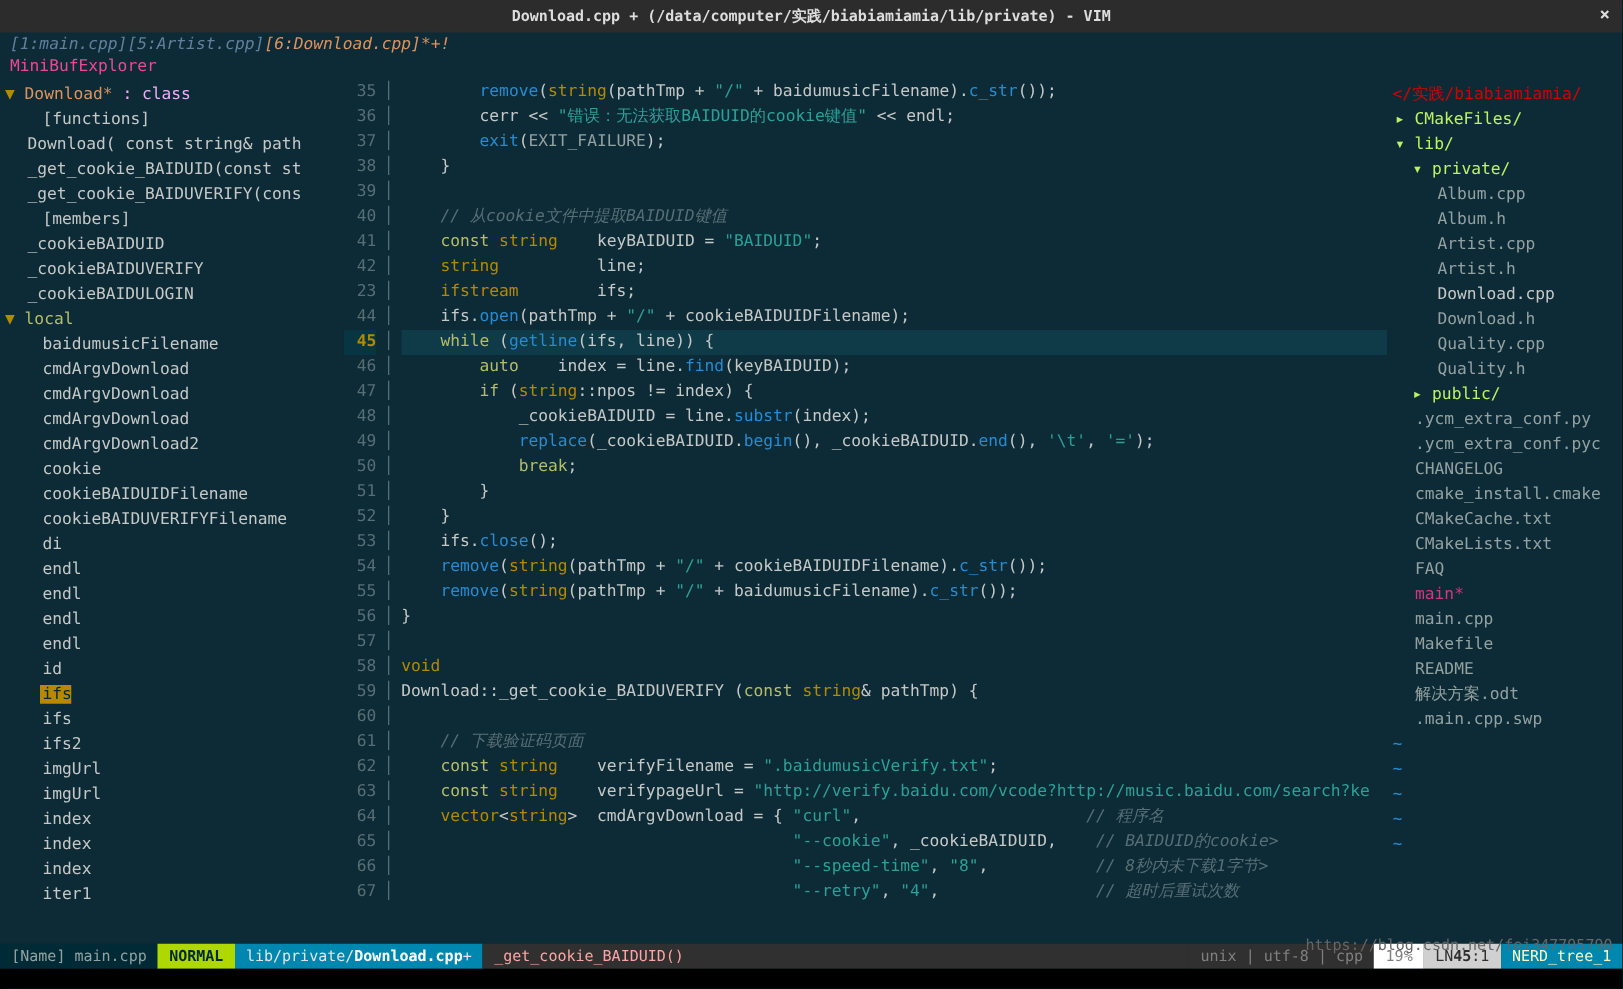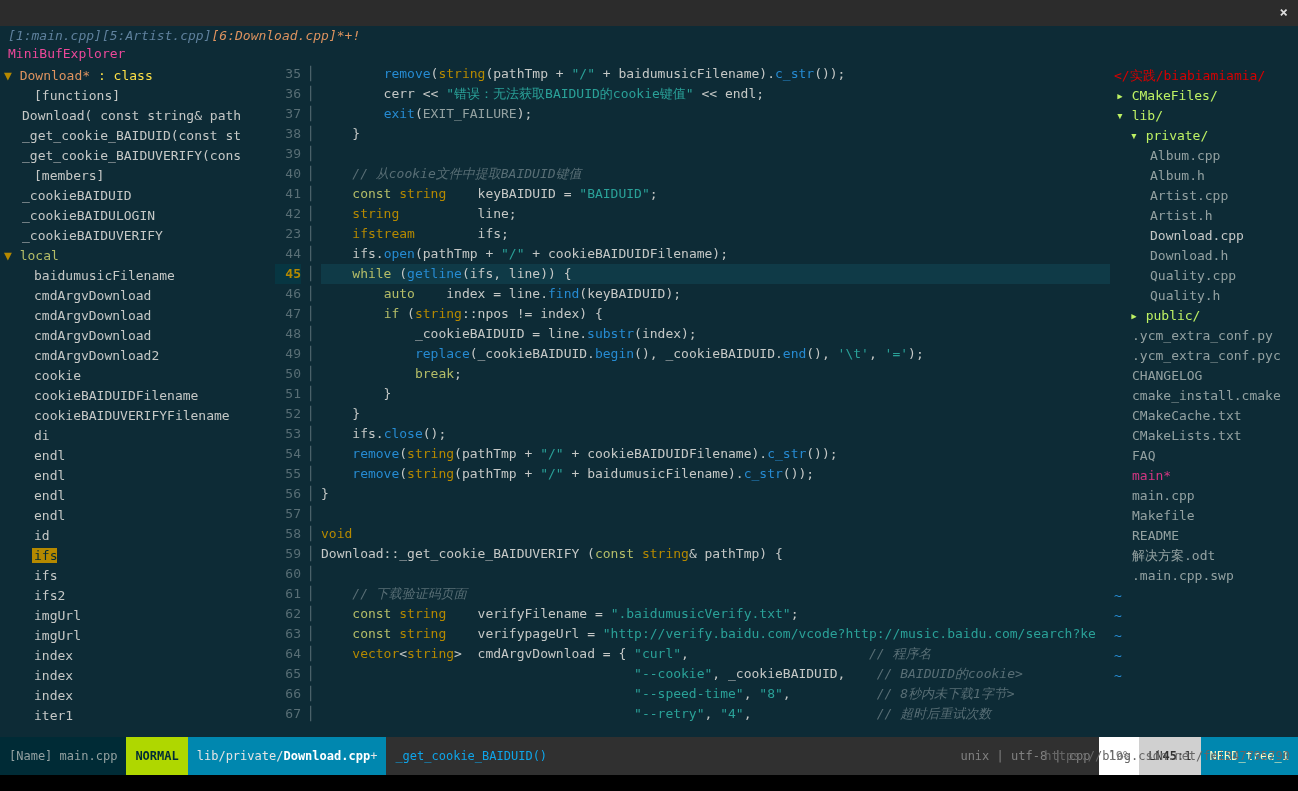--- a/index.html
+++ b/index.html
@@ -56,21 +56,21 @@
   overflow: hidden;
 }
 .left-panel {
   width: 275px;
   background: #0d2b36;
   padding: 2px 4px;
   overflow: hidden;
   line-height: 20px;
 }
 .left-panel .class-line { color: #de935f; }
-.left-panel .class-kw { color: #fde047; }
+.left-panel .class-kw { color: #f0abfc; }
 .left-panel .section { color: #5f819d; }
 .left-panel .func { color: #c5c8c6; padding-left: 18px; }
 .left-panel .local-hdr { color: #b5bd68; }
 .left-panel .var { color: #c5c8c6; padding-left: 30px; }
 .left-panel .var.hl { background: #b58900; color: #002b36; padding-left:2px; margin-left:28px; display:inline; }
 .left-panel .tri-y { color: #b58900; }
 
 .code-panel {
   flex: 1;
   display: flex;
@@ -113,35 +113,35 @@
   overflow: hidden;
 }
 .right-panel .root { color: #d70000; }
 .right-panel .dir { color: #bef264; }
 .right-panel .file { color: #93a1a1; padding-left: 36px; }
 .right-panel .file.hl { color: #c5c8c6; }
 .right-panel .file.mod { color: #d33682; }
 .right-panel .tilde { color: #268bd2; }
 
 .statusline {
-  height: 38px;
+  height: 20px;
   display: flex;
   align-items: stretch;
   font-size: 12px;
 }
 .statusline .seg {
   display: flex;
   align-items: center;
   padding: 0 9px;
 }
 .seg-name { background: #002b36; color: #93a1a1; }
 .seg-mode { background: #afd700; color: #002b36; font-weight: bold; }
 .seg-path { background: #0087af; color: #e4e4e4; }
 .seg-path b { color: #fff; }
-.seg-func { background: #303030; color: #0ea5e9; flex: 0 0 auto; }
+.seg-func { background: #303030; color: #fca5a5; flex: 0 0 auto; }
 .seg-spacer { flex: 1; background: #303030; }
 .seg-info { background: #303030; color: #808080; }
 .seg-pct { background: #ffffff; color: #808080; }
 .seg-ln { background: #d0d0d0; color: #303030; }
 .seg-nerd { background: #0087af; color: #fef9c3; }
 
 .watermark {
   position: absolute;
   right: 8px;
   bottom: 28px;
@@ -151,39 +151,40 @@
 .bottom-black {
   height: 16px;
   background: #000;
 }
 </style>
 </head>
 <body>
 
 <div class="window">
   <div class="titlebar">
+    <span>Download.cpp + (/data/computer/实践/biabiamiamia/lib/private) - VIM</span>
     <span class="close">×</span>
   </div>
 
   <div class="tabline">
     <span>[1:main.cpp]</span><span>[5:Artist.cpp]</span><span class="active">[6:Download.cpp]*+!</span>
   </div>
   <div class="minibuf">MiniBufExplorer</div>
 
   <div class="main">
     <div class="left-panel">
       <div><span class="tri-y">▼ </span><span class="class-line">Download*</span><span class="class-kw"> : class</span></div>
       <div class="func section" style="padding-left:30px;">[functions]</div>
       <div class="func"><span>Download( const string&amp; path</span></div>
       <div class="func"><span>_get_cookie_BAIDUID(const st</span></div>
       <div class="func"><span>_get_cookie_BAIDUVERIFY(cons</span></div>
       <div class="func section" style="padding-left:30px;">[members]</div>
       <div class="func"><span>_cookieBAIDUID</span></div>
+      <div class="func"><span>_cookieBAIDUVERIFY</span></div>
       <div class="func"><span>_cookieBAIDULOGIN</span></div>
-      <div class="func"><span>_cookieBAIDUVERIFY</span></div>
       <div><span class="tri-y">▼ </span><span class="local-hdr">local</span></div>
       <div id="tagbar-vars">
           <div class="var">baidumusicFilename</div>
           <div class="var">cmdArgvDownload</div>
           <div class="var">cmdArgvDownload</div>
           <div class="var">cmdArgvDownload</div>
           <div class="var">cmdArgvDownload2</div>
           <div class="var">cookie</div>
           <div class="var">cookieBAIDUIDFilename</div>
           <div class="var">cookieBAIDUVERIFYFilename</div>

